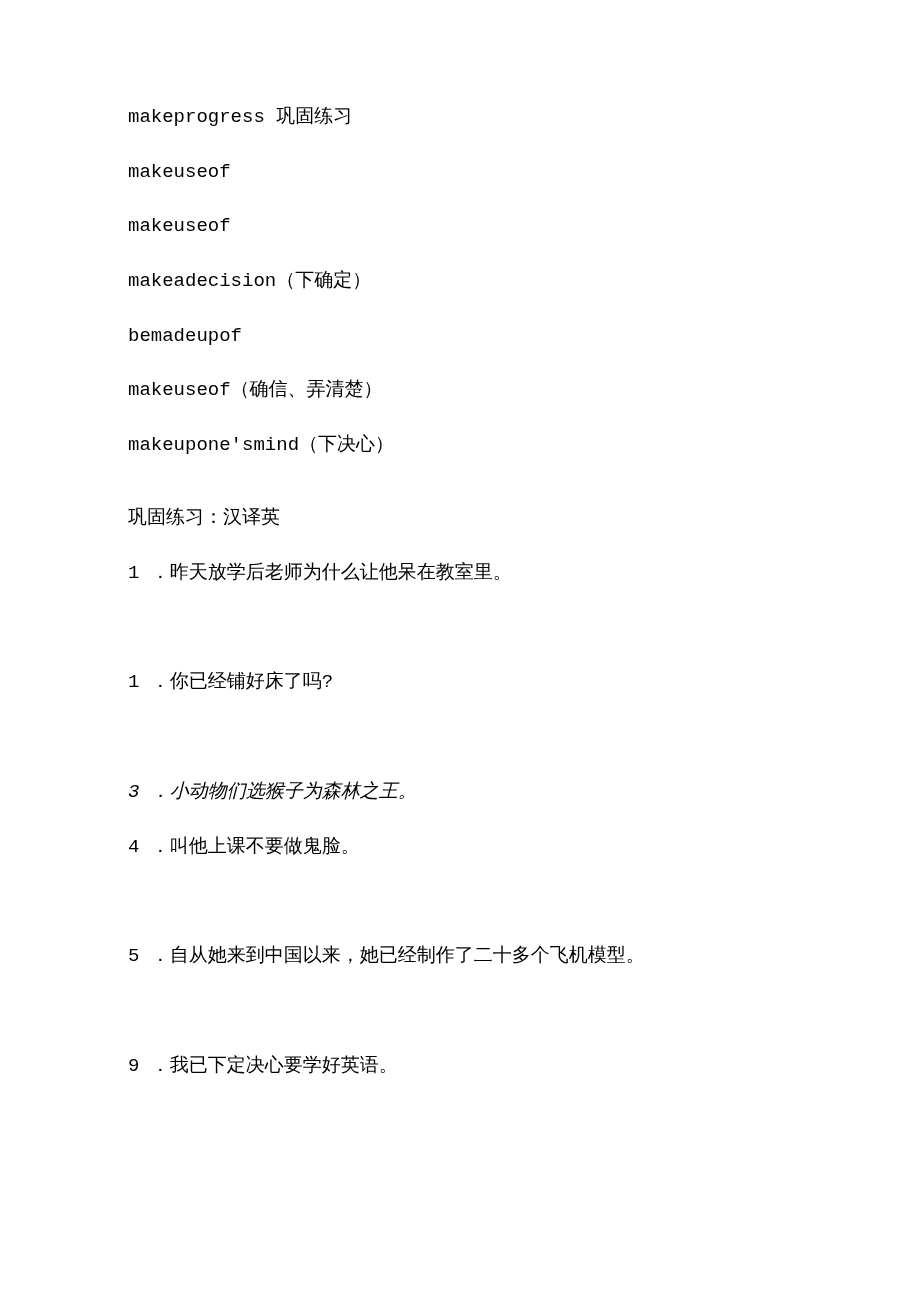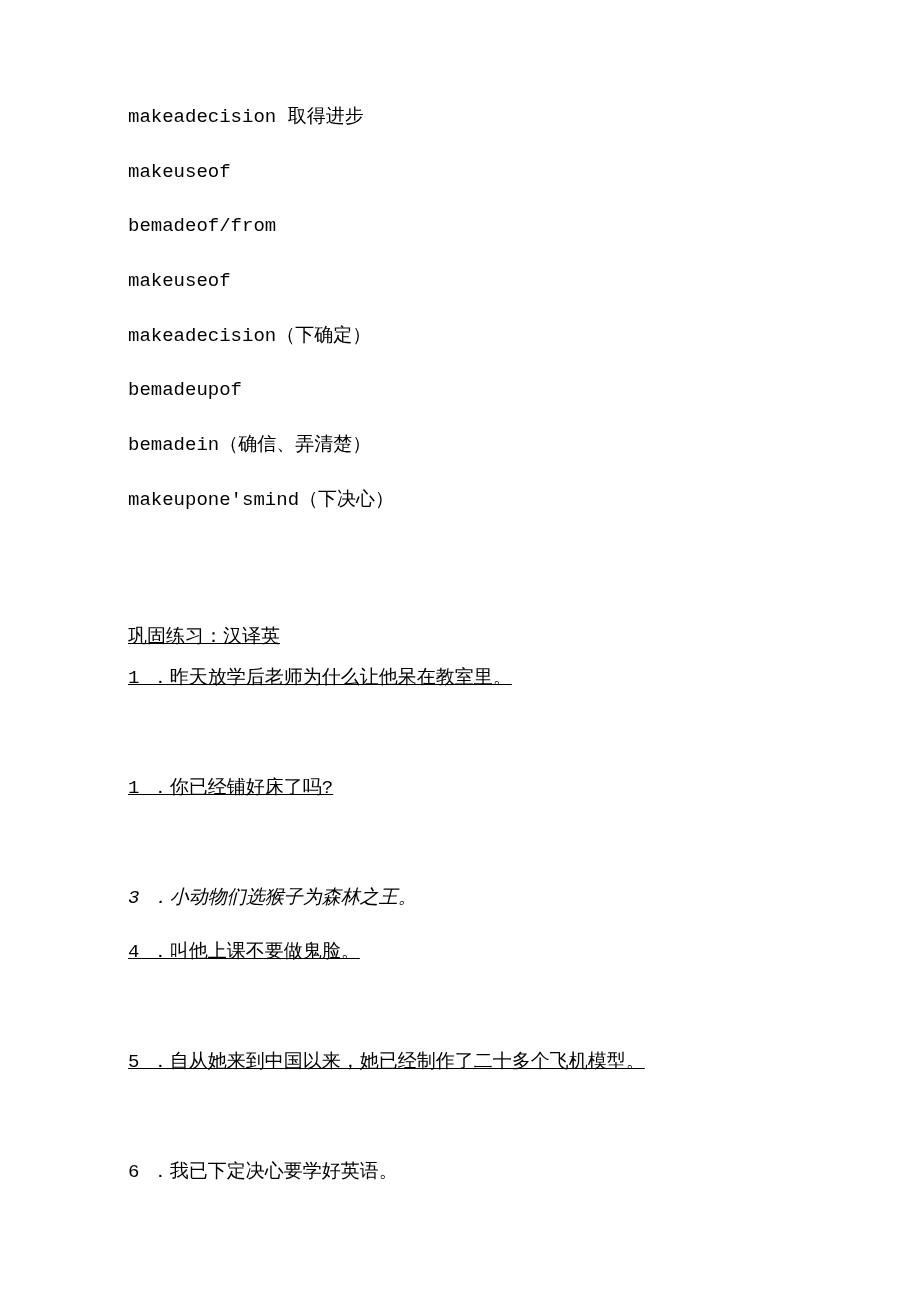--- a/index.html
+++ b/index.html
@@ -13,51 +13,48 @@
     font-family: "SimSun", "宋体", "Courier New", monospace;
     font-size: 19px;
     color: #000000;
     line-height: 1.3;
   }
   .line {
     margin-bottom: 30px;
     white-space: pre;
   }
   .line.last-vocab {
-    margin-bottom: 112px;
+    margin-bottom: 48px;
   }
   .line.header {
-    margin-bottom: 17px;
-    text-decoration: underline;
+    margin-bottom: 30px;
   }
   .line.q {
     margin-bottom: 85px;
-    text-decoration: underline;
   }
   .line.q-short {
     margin-bottom: 30px;
     font-style: italic;
   }
 </style>
 </head>
 <body>
 
 <div class="page">
 
-  <div class="line">makeadecision 取得进步</div>
+  <div class="line">makeprogress 巩固练习</div>
   <div class="line">makeuseof</div>
-  <div class="line">bemadeof/from</div>
   <div class="line">makeuseof</div>
   <div class="line">makeadecision（下确定）</div>
   <div class="line">bemadeupof</div>
-  <div class="line">bemadein（确信、弄清楚）</div>
+  <div class="line">makeuseof（确信、弄清楚）</div>
   <div class="line last-vocab">makeupone'smind（下决心）</div>
 
   <div class="line header">巩固练习：汉译英</div>
 
   <div class="line q">1 ．昨天放学后老师为什么让他呆在教室里。</div>
   <div class="line q">1 ．你已经铺好床了吗?</div>
   <div class="line q-short">3 ．小动物们选猴子为森林之王。</div>
   <div class="line q">4 ．叫他上课不要做鬼脸。</div>
   <div class="line q">5 ．自从她来到中国以来，她已经制作了二十多个飞机模型。</div>
-  <div class="line">6 ．我已下定决心要学好英语。</div>
+  <div class="line">9 ．我已下定决心要学好英语。</div>
 
 </div>
 
 </body></html>

